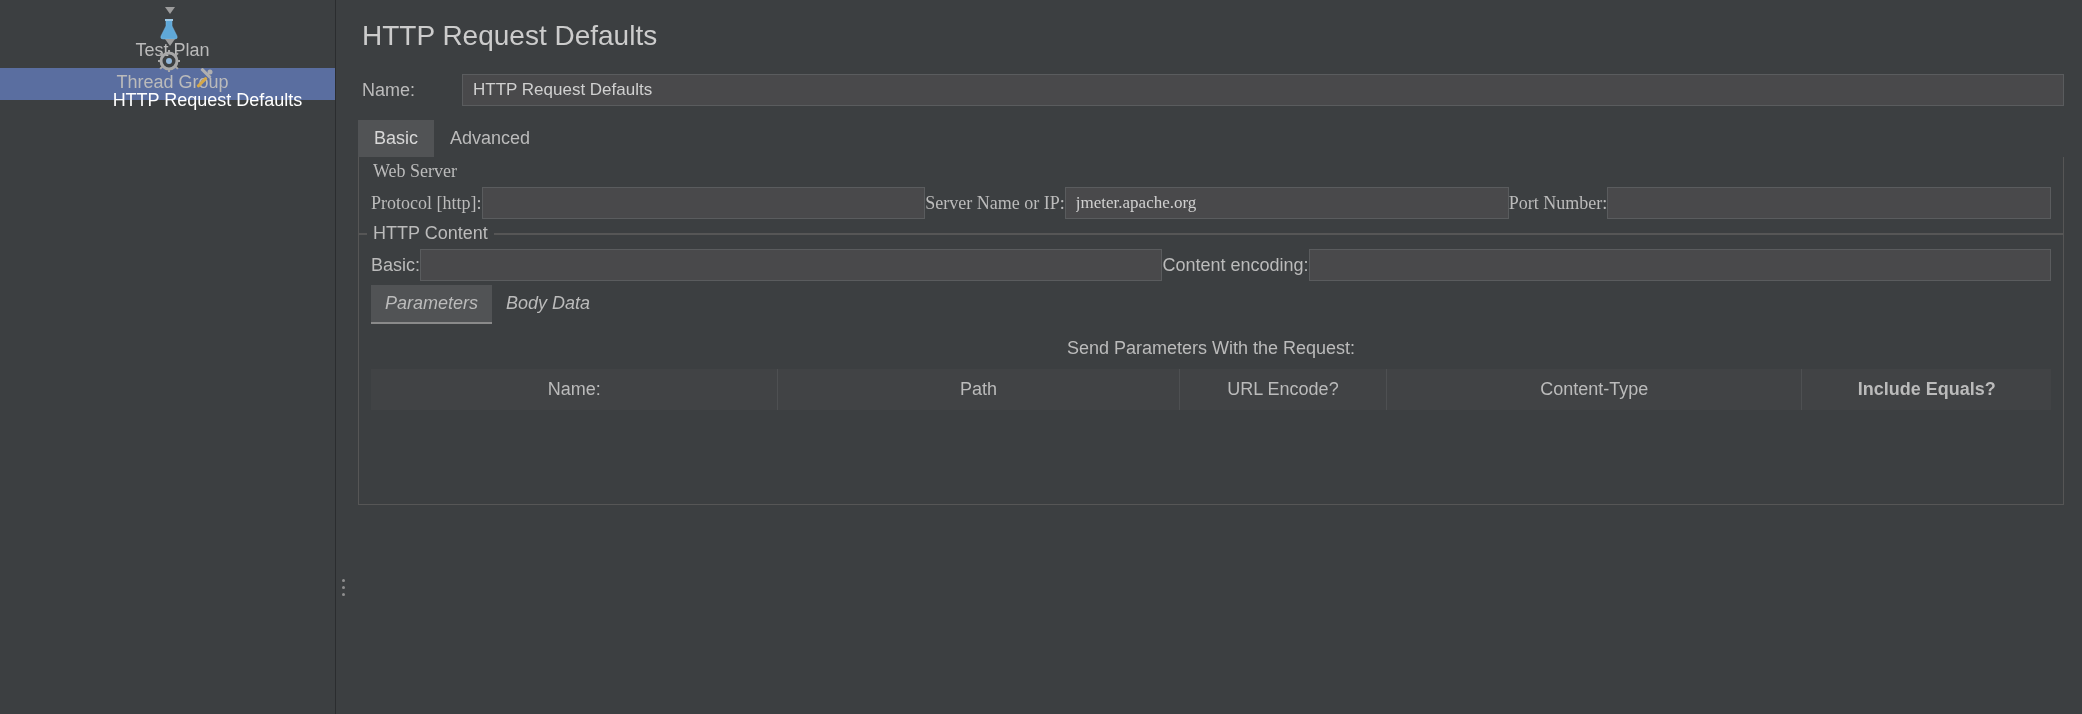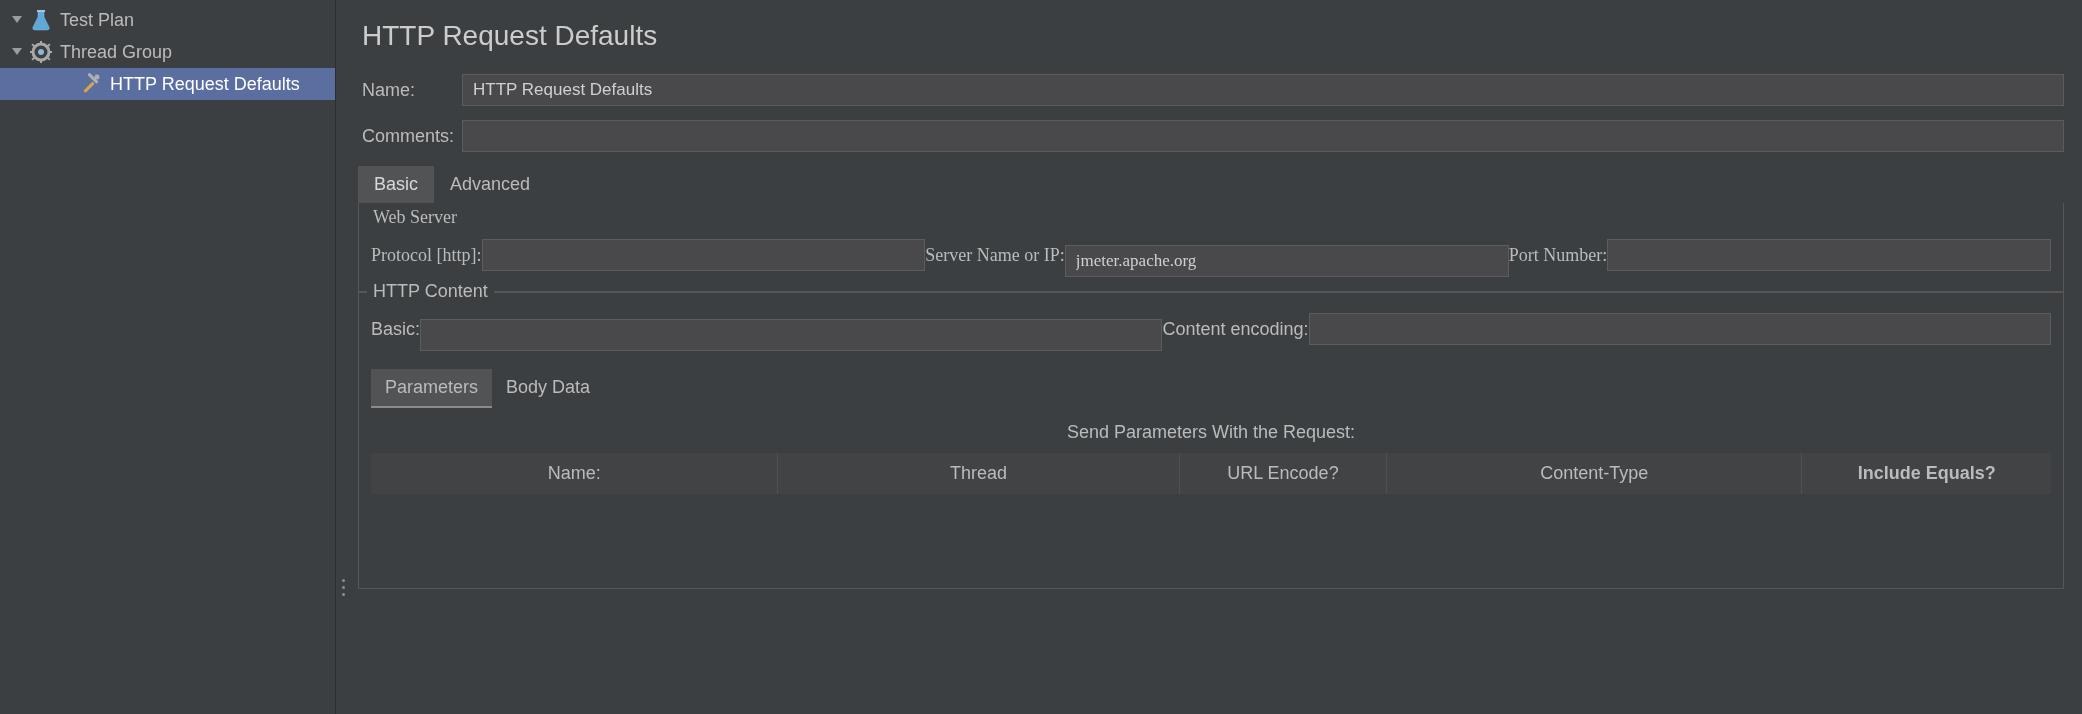--- a/index.html
+++ b/index.html
@@ -28,20 +28,21 @@
       flex-shrink: 0;
     }
     
     .tree-node {
       display: flex;
       align-items: center;
       height: 32px;
       padding-left: 10px;
       cursor: default;
       white-space: nowrap;
+      flex-direction: column;
     }
     
     .tree-node.selected {
       background: #5a6ea0;
       color: #ffffff;
     }
     
     .tree-disclosure {
       width: 14px;
       height: 14px;
@@ -184,33 +185,33 @@
       align-items: center;
     }
     
     .fieldset-label {
       color: #bbbbbb;
       white-space: nowrap;
     }
     
     .flex-1 {
       flex: 1;
-      margin-top: 12px;
     }
     
     .fieldset-container {
       border: 1px solid #565656;
       border-top: none;
       padding: 0;
     }
     
     
     .sub-tabs {
       display: flex;
-      margin-top: 18px;
+      margin-top: 4px;
+      font-style: italic;
     }
     
     .sub-tab {
       padding: 8px 14px;
       color: #bbbbbb;
       cursor: default;
       font-size: 18px;
     }
     
     .sub-tab.active {
@@ -334,24 +335,20 @@
 </div>
 
 <div class="main-panel">
   <h1 class="page-title">HTTP Request Defaults</h1>
 
   <div class="form-row">
     <label class="form-label">Name:</label>
     <input type="text" class="text-input" value="HTTP Request Defaults" style="">
   </div>
 
-  <div class="form-row">
-    <label class="form-label">Comments:</label>
-    <input type="text" class="text-input" value="" style="">
-  </div>
 
   <div class="tabs">
     <div class="tab active">Basic</div>
     <div class="tab">Advanced</div>
   </div>
 
   <div class="fieldset-container">
     <div class="fieldset" style="border-left:none;border-right:none;border-top:none;margin-top:0;padding-top:22px;font-family:Liberation Serif, serif;">
       <span class="fieldset-legend" style="top:4px;">Web Server</span>
       <div class="fieldset-row" style="margin-top:8px;">
@@ -377,21 +374,21 @@
         <div class="sub-tab active">Parameters</div>
         <div class="sub-tab">Body Data</div>
       </div>
 
       <div class="params-header">Send Parameters With the Request:</div>
 
       <table class="params-table">
         <thead>
           <tr>
             <th class="col-name">Name:</th>
-            <th class="col-value">Thread</th>
+            <th class="col-value">Path</th>
             <th class="col-encode">URL Encode?</th>
             <th class="col-ctype">Content-Type</th>
             <th class="col-include">Include Equals?</th>
           </tr>
         </thead>
       </table>
       <div class="params-body"></div>
     </div>
   </div>
 </div>

